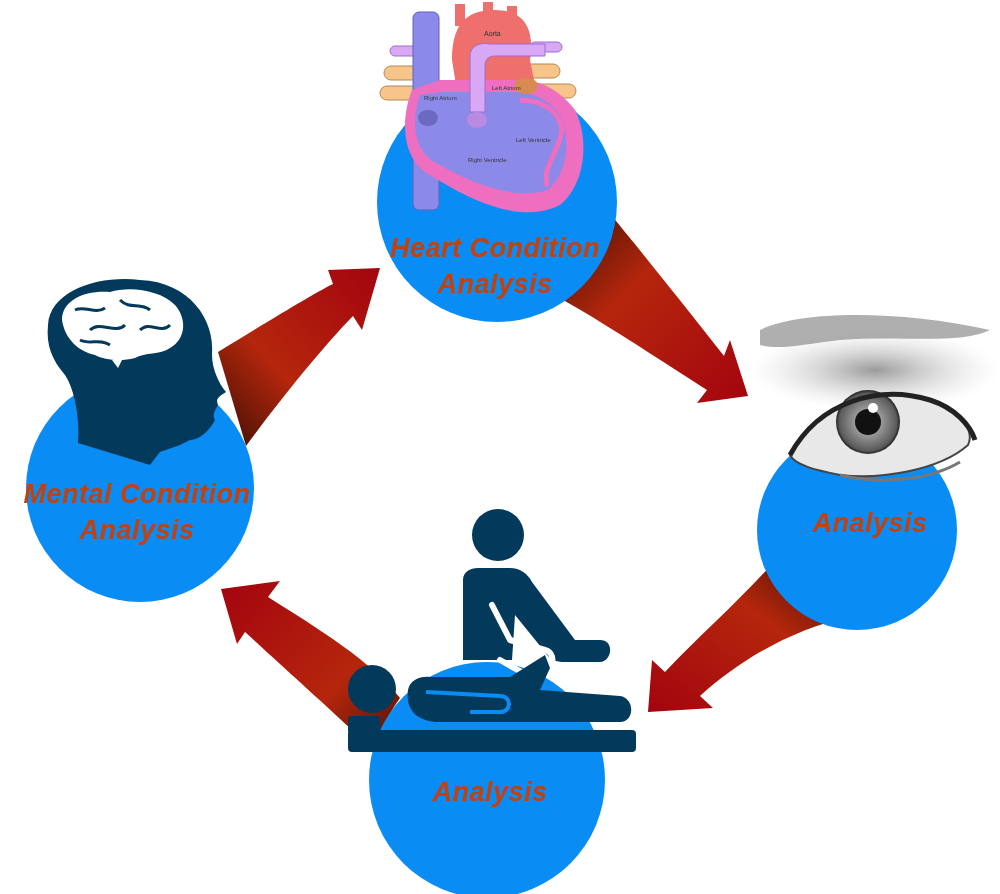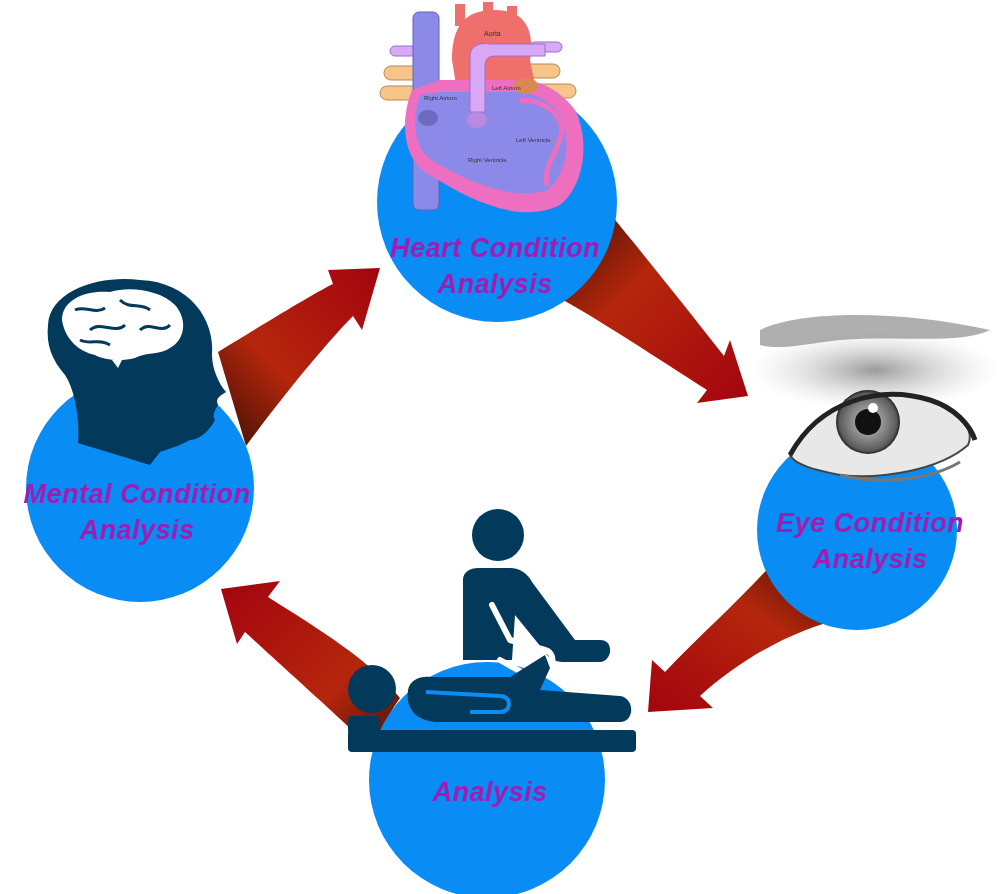--- a/index.html
+++ b/index.html
@@ -1,18 +1,18 @@
 <!DOCTYPE html>
 <html><head>
 <meta charset="utf-8">
 <style>
   html,body{margin:0;padding:0;background:#ffffff;}
   body{width:1000px;height:894px;position:relative;overflow:hidden;font-family:"Liberation Sans",sans-serif;}
   svg#diagram{position:absolute;left:0;top:0;}
-  .lbl{position:absolute;font-family:"Liberation Sans",sans-serif;font-weight:bold;font-style:italic;font-size:27px;line-height:36px;color:#a21caf;text-align:center;white-space:nowrap;letter-spacing:0.5px;}
+  .lbl{position:absolute;font-family:"Liberation Sans",sans-serif;font-weight:bold;font-style:italic;font-size:27px;line-height:36px;color:#c2410c;text-align:center;white-space:nowrap;letter-spacing:0.5px;}
 </style>
 </head>
 <body>
 
 <svg id="diagram" width="1000" height="894" viewBox="0 0 1000 894">
   <defs>
     <linearGradient id="g1" x1="0" y1="1" x2="1" y2="0">
       <stop offset="0" stop-color="#3a0f04"></stop>
       <stop offset="0.4" stop-color="#b5260c"></stop>
       <stop offset="1" stop-color="#a3040f"></stop>
@@ -120,18 +120,17 @@
 
 <div class="lbl" style="left:350px;top:230px;width:290px;">
   <div>Heart Condition</div>
   <div>Analysis</div>
 </div>
 <div class="lbl" style="left:-8px;top:476px;width:290px;">
   <div>Mental Condition</div>
   <div>Analysis</div>
 </div>
 <div class="lbl" style="left:745px;top:505px;width:250px;">
-  <div>Eye Condition</div>
   <div>Analysis</div>
 </div>
 <div class="lbl" style="left:330px;top:774px;width:320px;">
   <div>Analysis</div>
 </div>
 
 </body></html>

